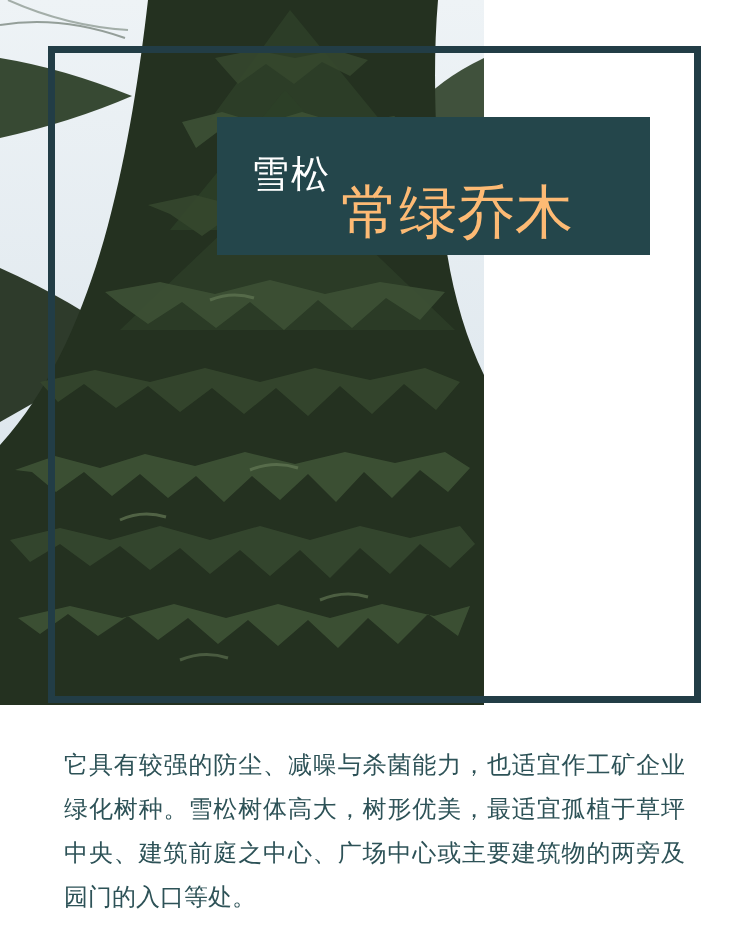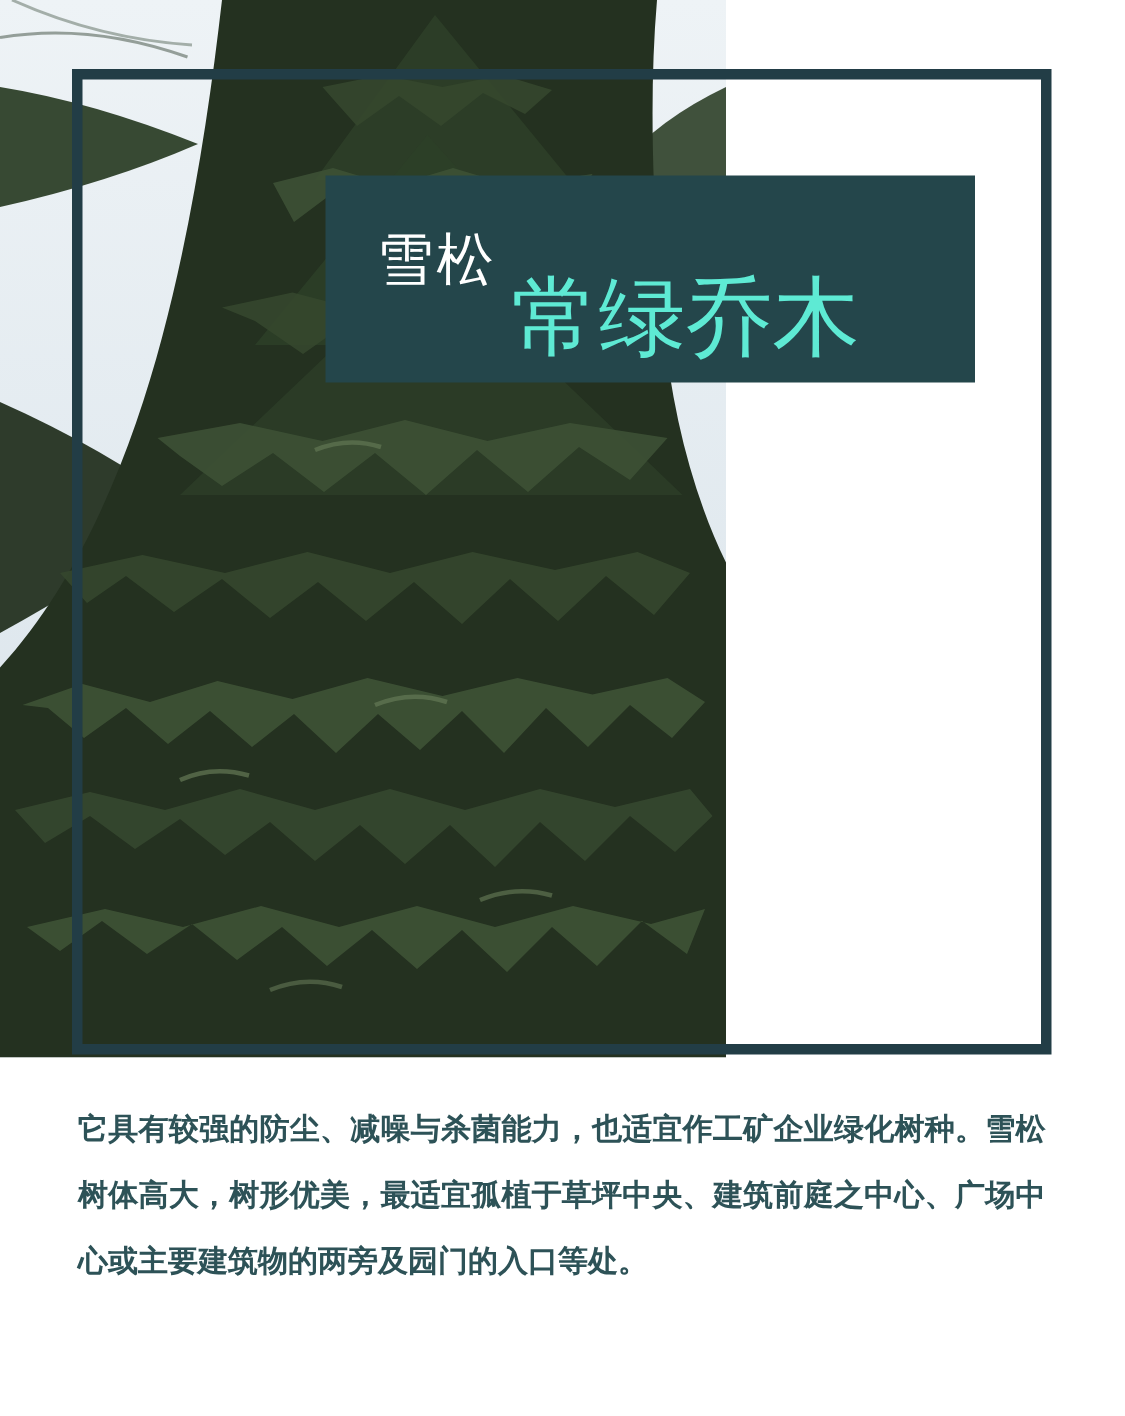--- a/index.html
+++ b/index.html
@@ -33,22 +33,22 @@
   .banner .subtitle{
     position:absolute;left:124px;top:66px;
     font-size:58px;line-height:1;font-weight:300;color:#3e575b;
     letter-spacing:0px;white-space:nowrap;
   }
   
   .article{
     position:absolute;left:48px;top:727px;width:653px;z-index:2;
   }
   .article p{
-    margin:4px;
-    font-size:20px;line-height:44px;font-weight:700;
+    margin:16px;
+    font-size:24px;line-height:44px;font-weight:400;
     color:#2d5257;
     text-align:justify;
     text-justify:inter-ideograph;
   }
 </style>
 </head>
 <body>
 
 <div class="page">
 
@@ -97,20 +97,20 @@
       <path d="M320,600 q24,-10 48,-3" fill="none" stroke="#6f855f" stroke-width="3" opacity="0.55"></path>
       <path d="M180,660 q24,-10 48,-2" fill="none" stroke="#6f855f" stroke-width="3" opacity="0.5"></path>
       <path d="M210,300 q22,-9 44,-2" fill="none" stroke="#6f855f" stroke-width="3" opacity="0.5"></path>
     </svg>
   </div>
 
   <div class="frame" style="border-color: rgb(34, 61, 70);"></div>
 
   <div class="banner" style="background-color: rgb(36, 70, 75);">
     <div class="title" style="color: rgb(255, 255, 255);">雪松</div>
-    <div class="subtitle" style="color: #5eead4;">常绿乔木</div>
+    <div class="subtitle" style="color: #fdba74;">常绿乔木</div>
   </div>
 
   <div class="article">
     <p style="color: rgb(45, 82, 87);">它具有较强的防尘、减噪与杀菌能力，也适宜作工矿企业绿化树种。雪松树体高大，树形优美，最适宜孤植于草坪中央、建筑前庭之中心、广场中心或主要建筑物的两旁及园门的入口等处。</p>
   </div>
 
 </div>
 
 </body></html>

